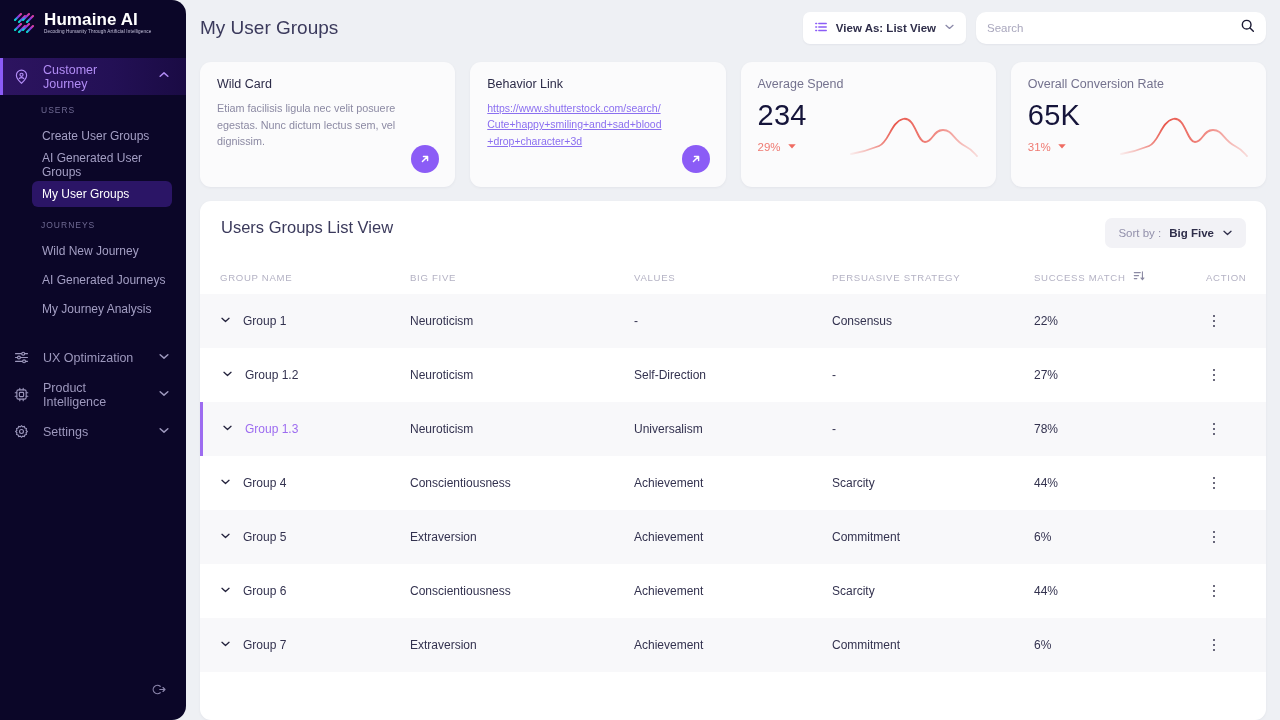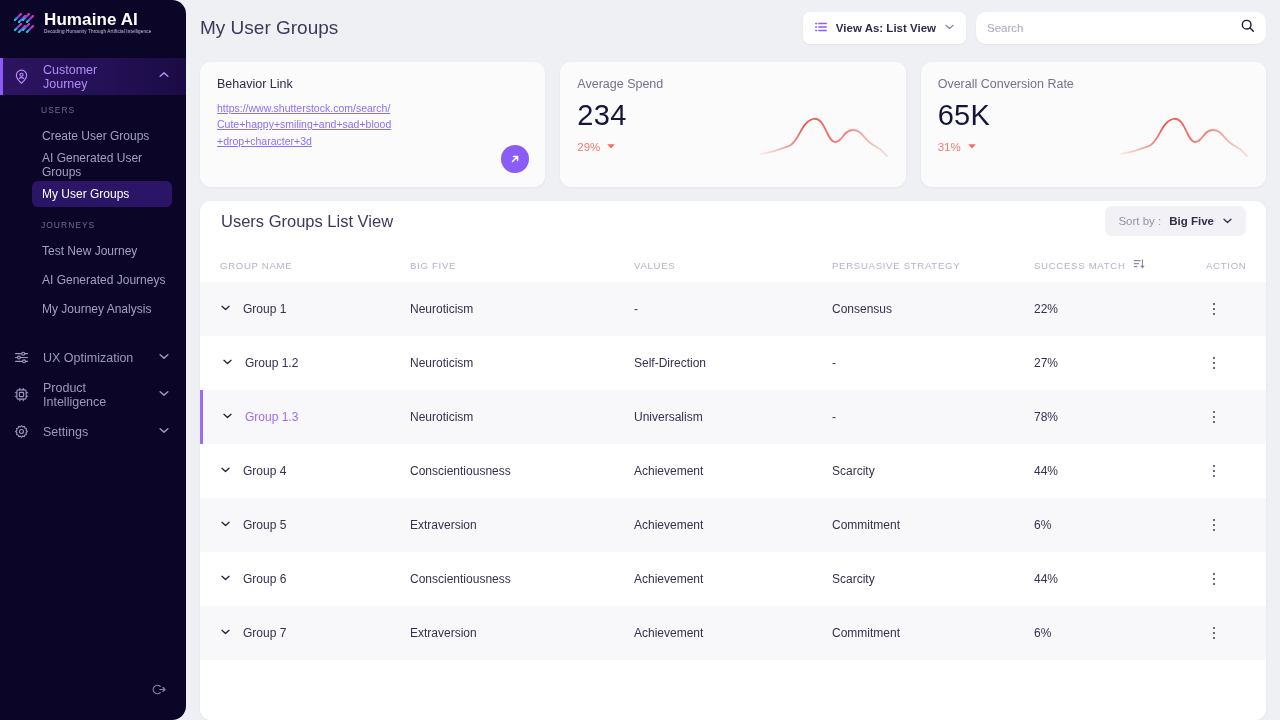--- a/index.html
+++ b/index.html
@@ -100,21 +100,21 @@
   .metric-value { font-size: 29px; color: #15143a; font-weight: 400; line-height: 1.1; letter-spacing: .3px; }
   .metric-delta { display: flex; align-items: center; gap: 6px; font-size: 11.5px; color: #ef7a72; margin-top: 9px; }
   .spark { margin-left: auto; margin-top: 6px; }
 
   
   .panel {
     background: #fff; border-radius: 11px; margin: 14px 14px 0 14px;
     flex: 1; display: flex; flex-direction: column; overflow: hidden;
     box-shadow: 0 1px 3px rgba(20,20,60,.05);
   }
-  .panel-head { display: flex; align-items: center; padding: 5px 20px 8px 21px; }
+  .panel-head { display: flex; padding: 17px 20px 8px 21px; }
   .panel-title { font-size: 16.5px; color: #3b3a5c; flex: 1; }
   .sortby {
     display: flex; align-items: center; gap: 8px; background: #f2f2f6;
     border-radius: 7px; height: 30px; padding: 0 13px; font-size: 11.5px; color: #9290ab; cursor: pointer;
   }
   .sortby b { color: #2f2e4a; font-weight: 600; }
   .sortby .chev { color: #2f2e4a; }
 
   .thead, .trow { display: flex; align-items: center; }
   .thead { padding: 14px 0 10px 0; }
@@ -196,21 +196,21 @@
             </svg>
         </span>
       </div>
 
       <div class="nav-section">USERS</div>
       <div class="sub-item">Create User Groups</div>
       <div class="sub-item">AI Generated User Groups</div>
       <div class="sub-item active">My User Groups</div>
 
       <div class="nav-section">JOURNEYS</div>
-      <div class="sub-item">Test New Journey</div>
+      <div class="sub-item">Wild New Journey</div>
       <div class="sub-item">AI Generated Journeys</div>
       <div class="sub-item">My Journey Analysis</div>
 
       <div style="height:14px"></div>
 
       <div class="nav-item">
         <span class="ico">
           <svg viewBox="0 0 20 20" width="17" height="17" fill="none" stroke="#9d98bd" stroke-width="1.4" stroke-linecap="round">
             <path d="M3 5.5h14M3 10h14M3 14.5h14"></path>
               <circle cx="12" cy="5.5" r="1.7" fill="#0b0628"></circle>
@@ -291,20 +291,29 @@
           <svg viewBox="0 0 18 18" width="15" height="15" fill="none" stroke="#1b1a33" stroke-width="1.7" stroke-linecap="round">
             <circle cx="8" cy="8" r="5.2"></circle>
               <path d="M12 12l4 4"></path>
           </svg>
         </span>
       </div>
     </div>
 
     <div class="cards">
 
+      <div class="card">
+        <div class="card-title">Wild Card</div>
+        <div class="card-body">Etiam facilisis ligula nec velit posuere egestas. Nunc dictum lectus sem, vel dignissim.</div>
+        <div class="card-fab">
+          <svg viewBox="0 0 14 14" width="12" height="12" fill="none" stroke="#fff" stroke-width="1.7" stroke-linecap="round" stroke-linejoin="round">
+            <path d="M4 10 10 4M5.2 4H10v4.8"></path>
+          </svg>
+        </div>
+      </div>
 
       <div class="card">
         <div class="card-title">Behavior Link</div>
         <a class="card-link">https://www.shutterstock.com/search/Cute+happy+smiling+and+sad+blood+drop+character+3d</a>
         <div class="card-fab">
           <svg viewBox="0 0 14 14" width="12" height="12" fill="none" stroke="#fff" stroke-width="1.7" stroke-linecap="round" stroke-linejoin="round">
             <path d="M4 10 10 4M5.2 4H10v4.8"></path>
           </svg>
         </div>
       </div>

